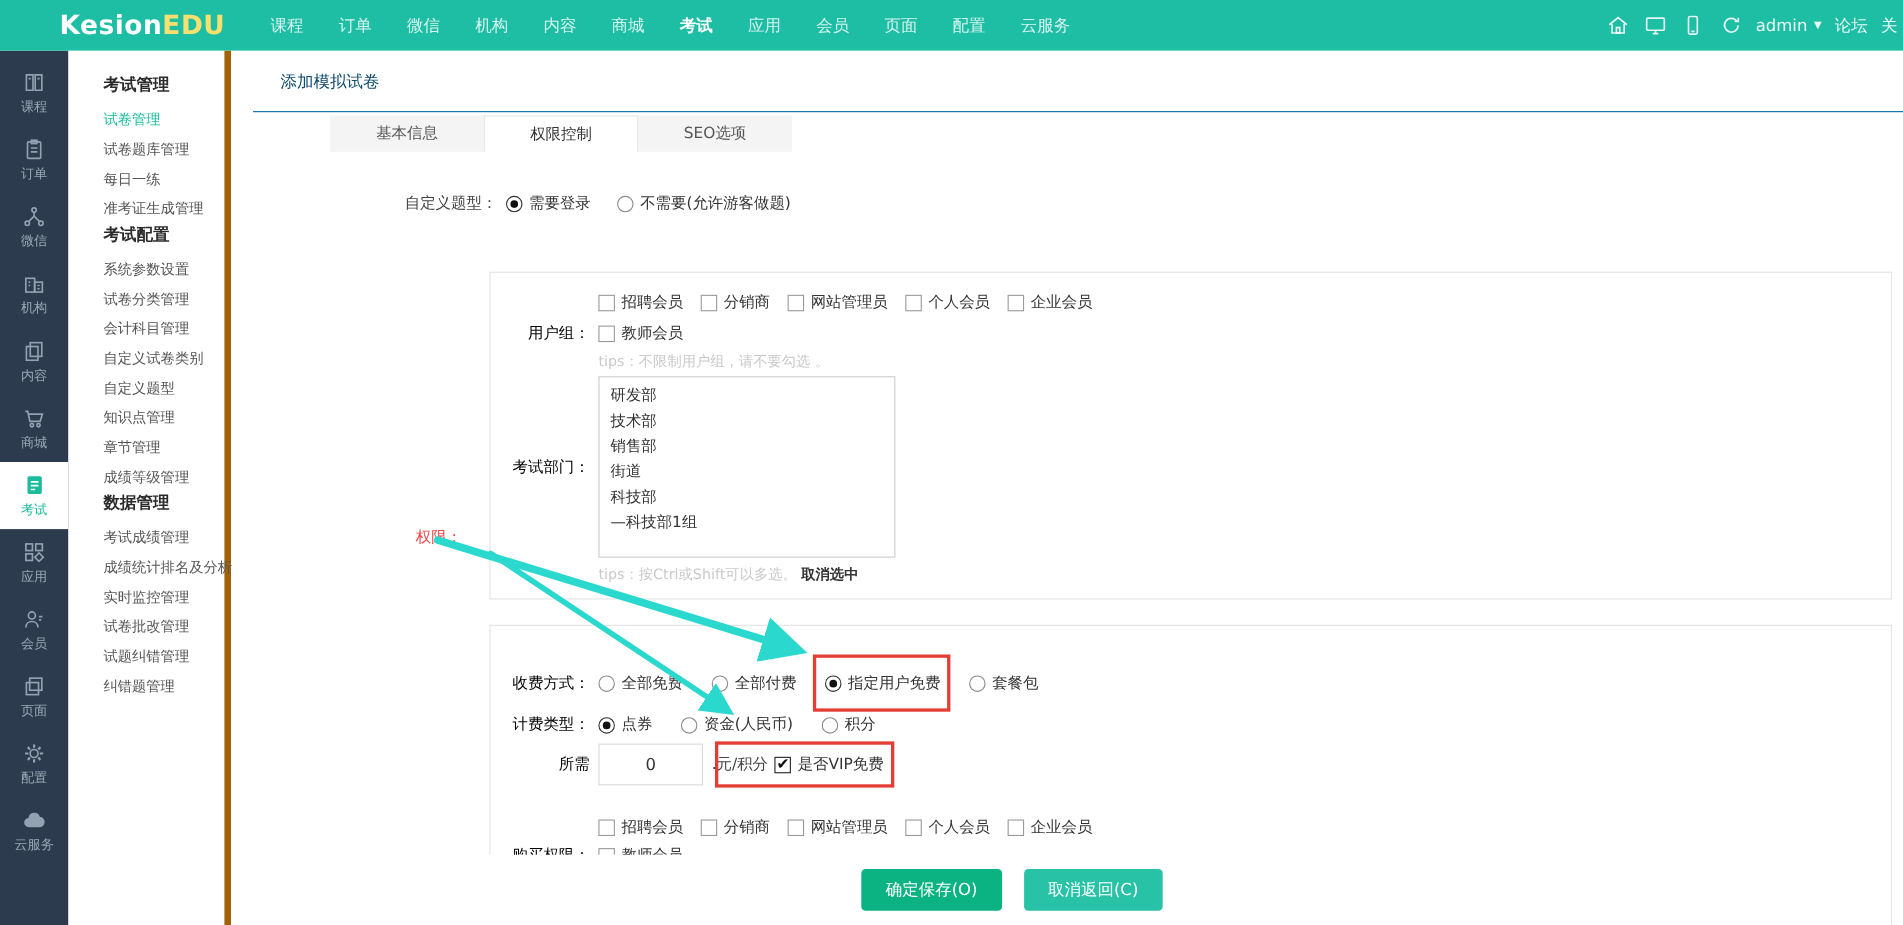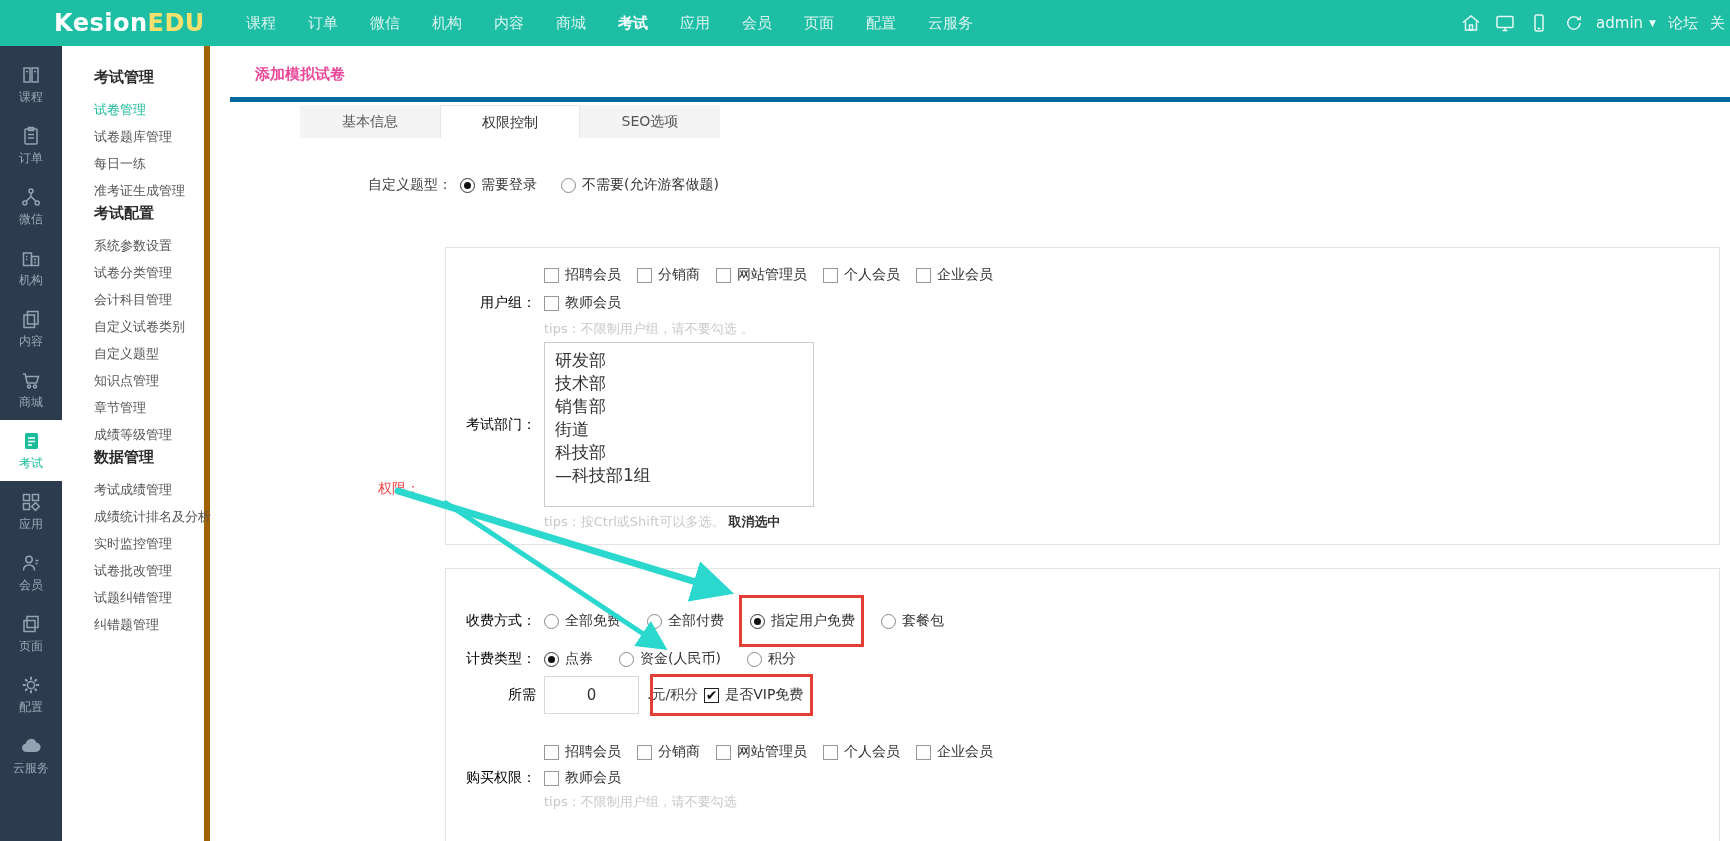--- a/index.html
+++ b/index.html
@@ -40,21 +40,21 @@
   .sidebar { position:absolute; left:62px; top:46px; width:148px; height:795px;
     background:#fff; border-right:6px solid #a16207; padding:22px 0 0 32px; z-index:14; }
   .sb-title { font-size:15px; font-weight:bold; color:#2b2b2b; margin:14px 0 9px; }
   .sb-title:first-child { margin-top:0; }
   .sb-item { font-size:13px; color:#555; line-height:27px; cursor:pointer; white-space:nowrap; }
   .sb-item.active { color:#1ABC9C; }
 
   
   .main { position:absolute; left:230px; top:46px; width:1500px; height:795px; background:#fff; }
   .page-head { height:56px; line-height:56px; padding-left:25px; font-size:15px;
-    font-weight:bold; color:#ec4899; border-bottom:5px solid #0369a1; }
+    font-weight:normal; color:#0c4a6e; border-bottom:1px solid #0369a1; }
   .tabs { display:flex; margin:3px 0 0 70px; }
   .tab { width:140px; height:33px; line-height:33px; text-align:center; font-size:14px;
     color:#555; background:#f4f4f4; cursor:pointer; }
   .tab.active { background:#fff; color:#333; border:1px solid #e8e8e8; border-bottom:none; }
 
   .form { position:relative; padding-top:32px; }
   .row-label { width:90px; text-align:right; margin-right:8px; flex:none; color:#000000; }
 
   
   .login-row { display:flex; align-items:center; height:30px; }
@@ -79,21 +79,21 @@
   .panel-row { display:flex; align-items:center; height:22px; }
   .cb-row { gap:0; }
   .cb-row .cb-items { display:flex; gap:16px; }
   .mt6 { margin-top:6px; }
   .tips { font-size:13px; color:#c9c9c9; margin:6px 0 0 98px; height:18px; }
   .tips-link { color:#333; font-weight:bold; margin-left:4px; cursor:pointer; }
 
   .dept-row { display:flex; align-items:center; margin-top:4px; }
   .select-box { width:270px; height:165px; border:1px solid #ccc; background:#fff;
     padding:6px 10px; overflow:hidden; }
-  .sel-opt { font-size:17px; line-height:23px; color:#333; cursor:pointer; white-space:nowrap; }
+  .sel-opt { font-size:14px; line-height:23px; color:#333; cursor:pointer; white-space:nowrap; }
 
   .perm-label { position:absolute; left:130px; top:342px; width:78px; text-align:center; color:#ef4444;font-family:Liberation Mono, monospace; }
 
   
   .r-gap { display:flex; gap:26px; }
   .hl-red { position:relative; }
   .hl-red::before { content:""; position:absolute; left:-11px; right:-9px; top:-17px; bottom:-17px;
     border:3px solid #E43D33; pointer-events:none; }
   .amount-row { display:flex; align-items:center; margin-top:6px; height:38px; }
   .amount-input { width:95px; height:38px; border:1px solid #d9d9d9; text-align:center;
@@ -459,20 +459,24 @@
           <span class="cb-item">
               <span class="cb"></span>
               <span>教师会员</span>
             </span>
         </span>
       </div>
       <div class="tips tips-clip">tips：不限制用户组，请不要勾选</div>
     </div>
   </div>
 
+  <div class="footer">
+    <button class="btn btn-confirm">确定保存(O)</button>
+    <button class="btn btn-cancel">取消返回(C)</button>
+  </div>
 </main>
 
 <svg class="annotations" viewBox="0 0 1730 841">
   <defs>
     <marker id="ah" markerWidth="6" markerHeight="6" refX="4.2" refY="3" orient="auto">
       <path d="M0 0L6 3L0 6z" fill="#2BD8CE"></path>
     </marker>
   </defs>
   <line x1="398" y1="491" x2="722" y2="590" stroke="#2BD8CE" stroke-width="7" stroke-linecap="round" marker-end="url(#ah)"></line>
   <line x1="446" y1="503" x2="660" y2="645" stroke="#2BD8CE" stroke-width="5" stroke-linecap="round" marker-end="url(#ah)"></line>

